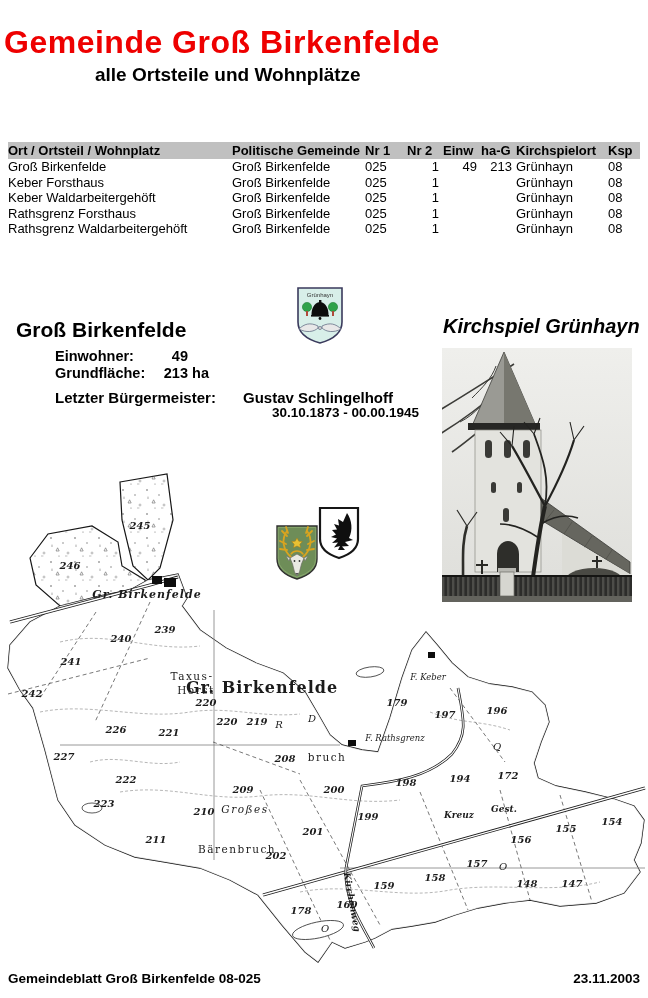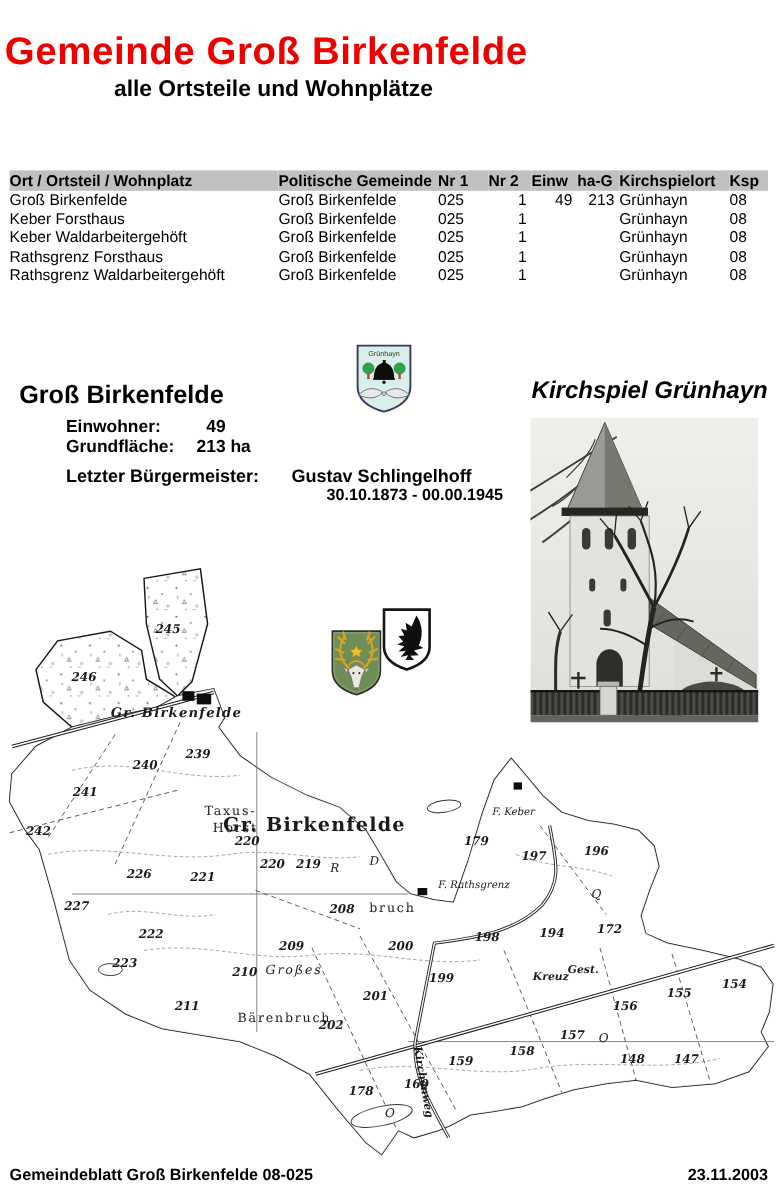--- a/index.html
+++ b/index.html
@@ -390,21 +390,21 @@
     <span class="maplabel num" style="left: 445px; top: 252px;">197</span>
     <span class="maplabel num" style="left: 497px; top: 248px;">196</span>
     <span class="maplabel num" style="left: 460px; top: 316px;">194</span>
     <span class="maplabel num" style="left: 508px; top: 313px;">172</span>
     <span class="maplabel small" style="left: 428px; top: 215px;">F. Keber</span>
     <span class="maplabel num" style="left: 397px; top: 240px;">179</span>
     <span class="maplabel small" style="left: 395px; top: 276px;">F. Rathsgrenz</span>
     <span class="maplabel name" style="left: 327px; top: 295px;">bruch</span>
     <span class="maplabel single" style="left: 497px; top: 284px;">Q</span>
     <span class="maplabel smallit" style="left: 459px; top: 353px;">Kreuz</span>
-    <span class="maplabel smallit" style="left: 486px; top: 347px;">Gest.</span>
+    <span class="maplabel smallit" style="left: 504px; top: 347px;">Gest.</span>
     <span class="maplabel num" style="left: 612px; top: 359px;">154</span>
     <span class="maplabel num" style="left: 566px; top: 366px;">155</span>
     <span class="maplabel num" style="left: 521px; top: 377px;">156</span>
     <span class="maplabel num" style="left: 477px; top: 401px;">157</span>
     <span class="maplabel single" style="left: 503px; top: 404px;">O</span>
     <span class="maplabel num" style="left: 435px; top: 415px;">158</span>
     <span class="maplabel num" style="left: 384px; top: 423px;">159</span>
     <span class="maplabel num" style="left: 347px; top: 442px;">160</span>
     <span class="maplabel num" style="left: 301px; top: 448px;">178</span>
     <span class="maplabel single" style="left: 325px; top: 466px;">O</span>

